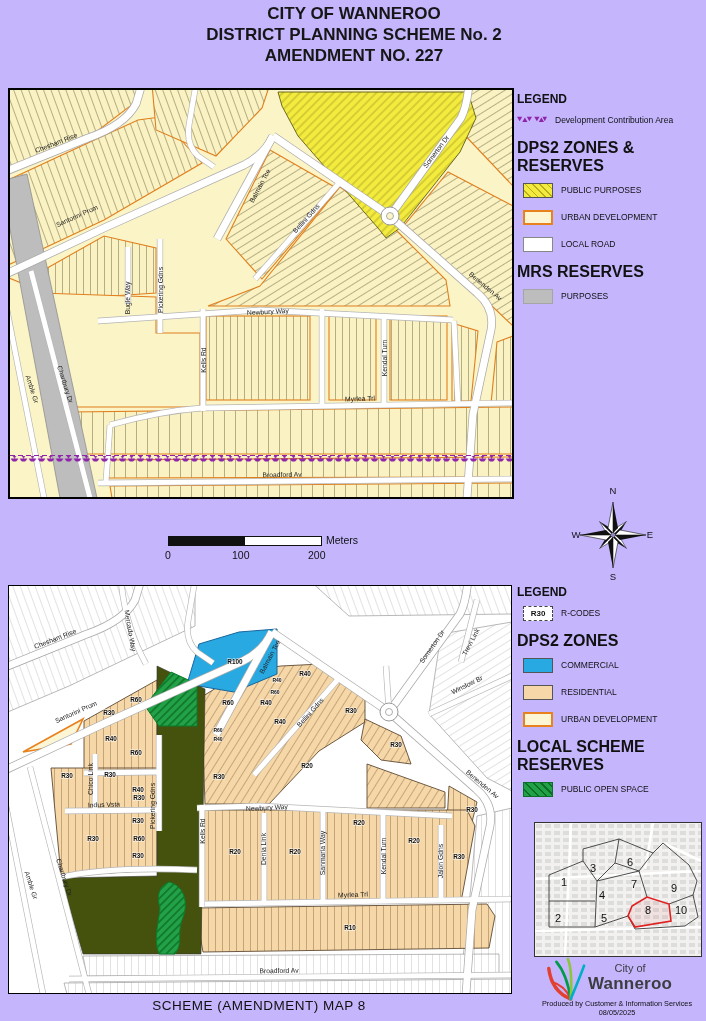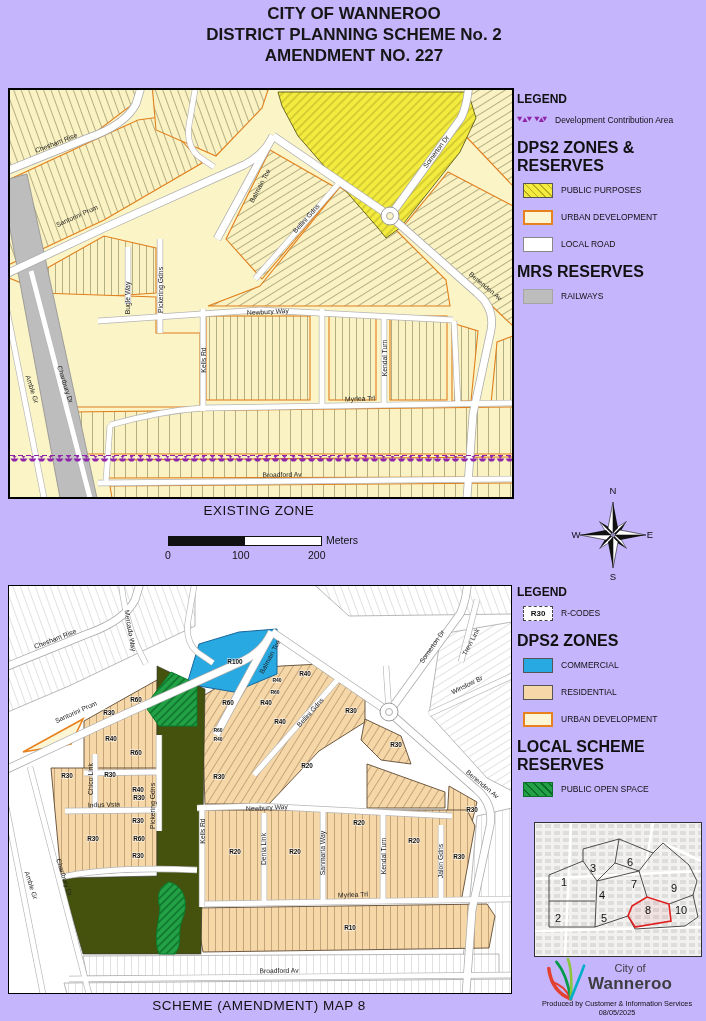--- a/index.html
+++ b/index.html
@@ -209,21 +209,20 @@
           <text x="153" y="200" transform="rotate(-90 153 200)">Pickering Gdns</text>
           <text x="120" y="208" transform="rotate(-90 120 208)">Bugle Way</text>
           <text x="350" y="311" transform="rotate(-2 350 311)">Myrlea Trl</text>
           <text x="272" y="387" transform="rotate(-1 272 387)">Broadford Av</text>
           <text x="53" y="295" transform="rotate(72 53 295)">Chartbury Dr</text>
           <text x="20" y="300" transform="rotate(72 20 300)">Amble Gr</text>
         </g>
     </svg>
   </div>
 
-  <div class="mapcaption" id="cap-top">EXISTING ZONE</div>
 
   <div id="scalebar">
     <div class="bar">
         <span class="seg b"></span>
         <span class="seg w"></span>
       </div>
     <span class="t0">0</span>
     <span class="t1">100</span>
     <span class="t2">200</span>
     <span class="unit">Meters</span>
@@ -296,21 +295,21 @@
       <span class="sw sw-ud"></span>
       <span class="lg-lab">URBAN DEVELOPMENT</span>
     </div>
     <div class="lg-item">
       <span class="sw sw-road"></span>
       <span class="lg-lab">LOCAL ROAD</span>
     </div>
     <div class="lg-head">MRS RESERVES</div>
     <div class="lg-item">
       <span class="sw sw-rail"></span>
-      <span class="lg-lab">RAILWAYS</span>
+      <span class="lg-lab">PURPOSES</span>
     </div>
   </div>
 
   <div class="mapbox" id="botmapbox">
     <svg viewBox="0 0 502 407">
       <defs>
         <pattern id="bG1" width="7" height="7" patternUnits="userSpaceOnUse" patternTransform="rotate(-20)">
           <rect width="7" height="7" fill="#fff"></rect>
             <path d="M3.5,0 V7" stroke="#c4c4c4" stroke-width="0.5"></path>
         </pattern>

